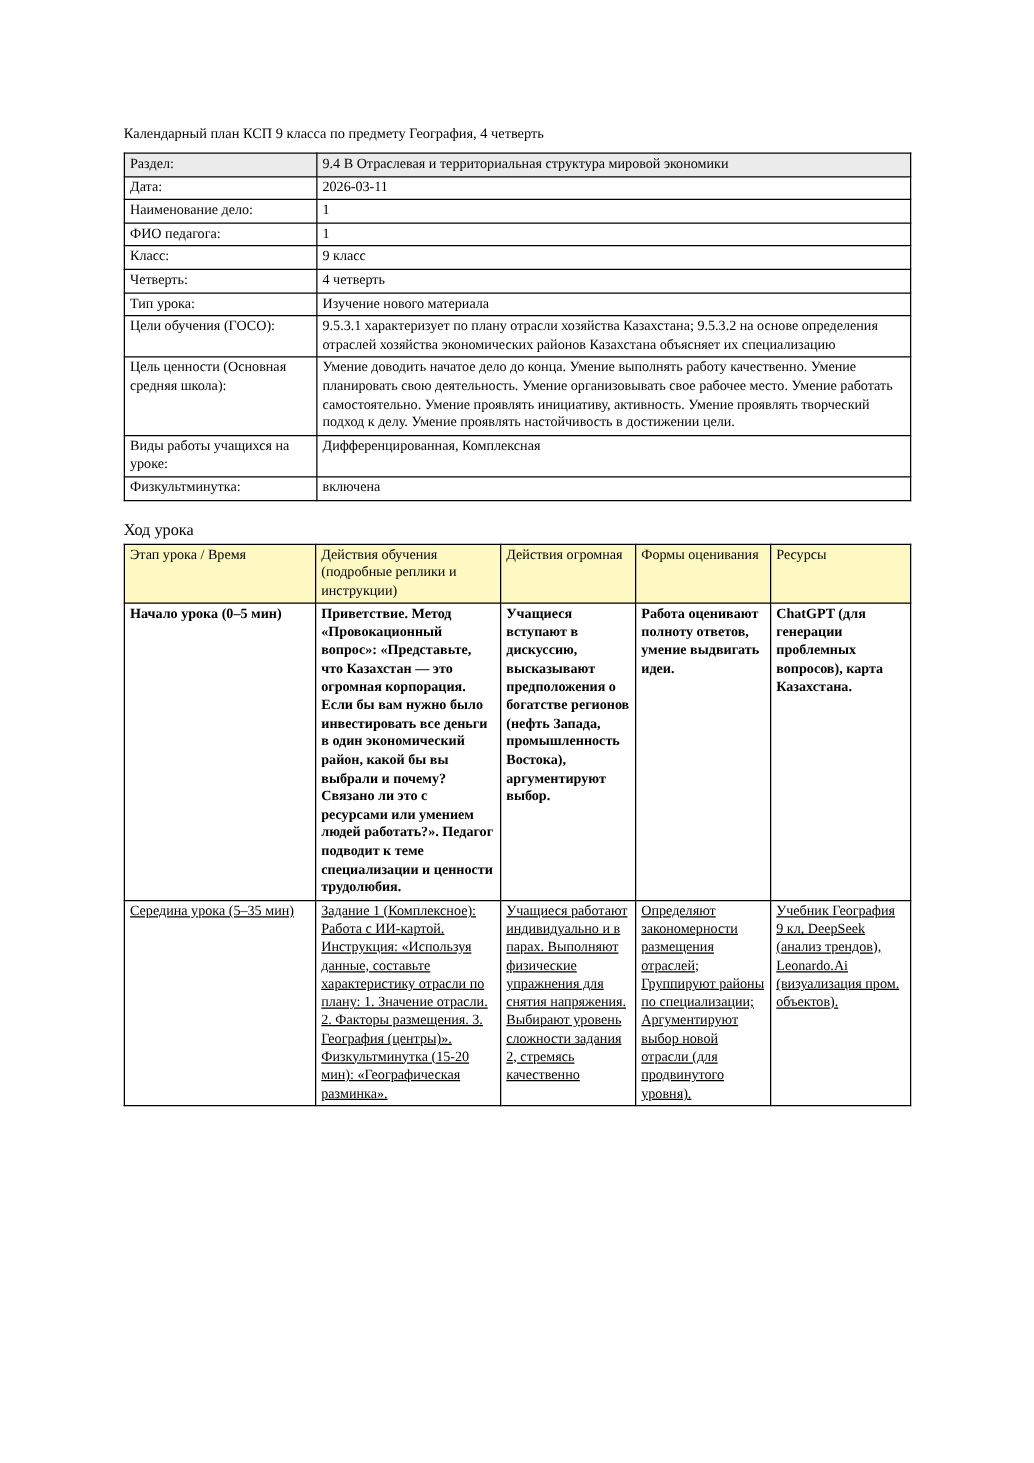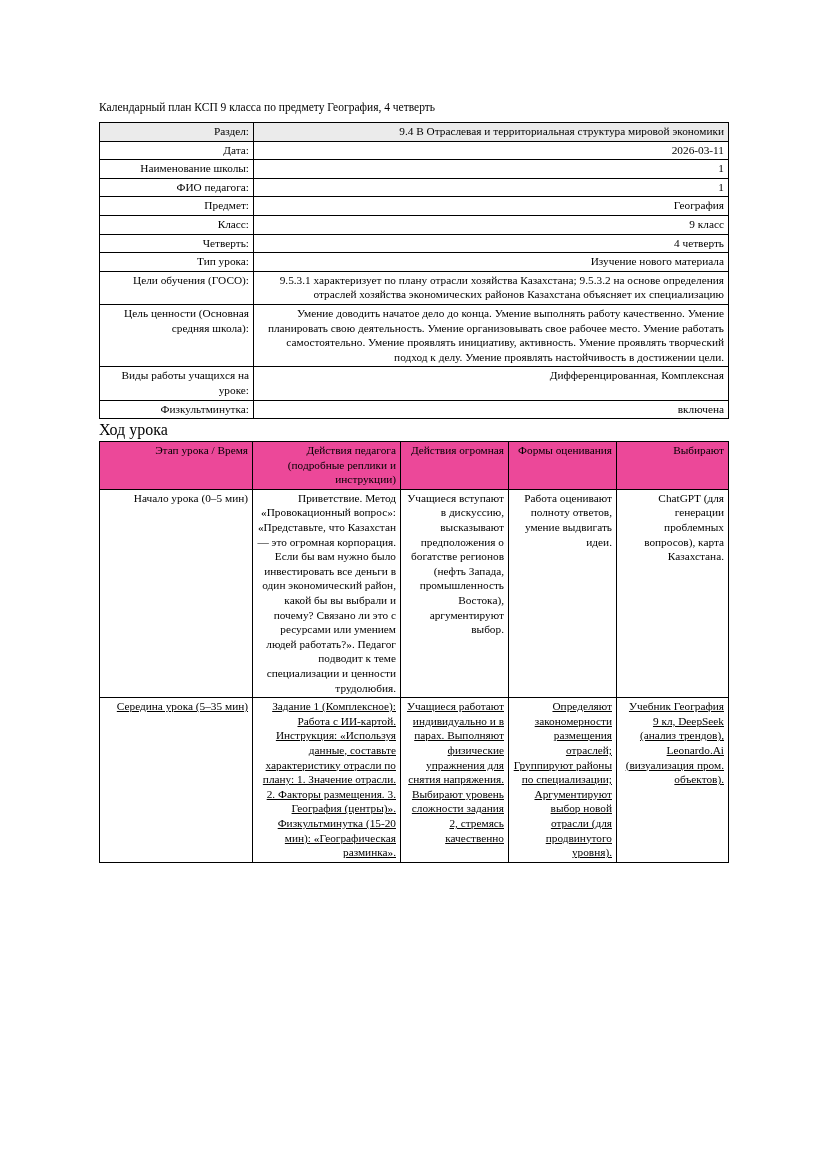--- a/index.html
+++ b/index.html
@@ -22,56 +22,56 @@
     padding: 100px 99px 16px 99px;
     overflow: hidden;
   }
   .doc-title {
     font-size: 11.5px;
     line-height: 15px;
     margin: 0 0 7px 0;
     white-space: nowrap;
   }
   .section-label {
-    font-size: 16px;
+    font-size: 13px;
     line-height: 15px;
-    margin: 3px 0 4px 0;
+    margin: 15px 0 4px 0;
   }
   table {
     border-collapse: collapse;
     table-layout: fixed;
     width: 629px;
     font-size: 11.3px;
     line-height: 14.6px;
   }
   table td, table th {
     border: 1px solid #000000;
     padding: 1px 4px 2px 4px;
     vertical-align: top;
-    text-align: right;
+    text-align: left;
     font-weight: normal;
     word-wrap: break-word;
     overflow-wrap: break-word;
     hyphens: none;
     margin-top: 25px;
   }
   
   .info-table col.c-label { width: 154px; }
   .info-table col.c-value { width: 475px; }
   .info-table tr.shaded td { background: #ebebeb; }
 
   
   .flow-table col.c1 { width: 153px; }
   .flow-table col.c2 { width: 148px; }
   .flow-table col.c3 { width: 108px; }
   .flow-table col.c4 { width: 108px; }
   .flow-table col.c5 { width: 112px; }
-  .flow-table thead td { background: #ec4899; }
+  .flow-table thead td { background: #fef9c3; }
   .flow-table tbody td { height: 1px; }
-  .row-start td { height: 268px; }
+  .row-start td { height: 268px; font-weight: bold; }
   .row-middle td { height: 246px; text-decoration: underline; }
 </style>
 </head>
 <body>
 
 <div class="page">
 
   <div class="doc-title">Календарный план КСП 9 класса по предмету География, 4 четверть</div>
 
   <table class="info-table">
@@ -82,30 +82,26 @@
     <tbody>
         <tr class="shaded">
           <td>Раздел:</td>
           <td>9.4 В Отраслевая и территориальная структура мировой экономики</td>
         </tr>
         <tr>
           <td>Дата:</td>
           <td>2026-03-11</td>
         </tr>
         <tr>
-          <td>Наименование школы:</td>
+          <td>Наименование дело:</td>
           <td>1</td>
         </tr>
         <tr>
           <td>ФИО педагога:</td>
           <td>1</td>
-        </tr>
-        <tr>
-          <td>Предмет:</td>
-          <td>География</td>
         </tr>
         <tr>
           <td>Класс:</td>
           <td>9 класс</td>
         </tr>
         <tr>
           <td>Четверть:</td>
           <td>4 четверть</td>
         </tr>
         <tr>
@@ -137,24 +133,24 @@
     <colgroup>
         <col class="c1">
         <col class="c2">
         <col class="c3">
         <col class="c4">
         <col class="c5">
       </colgroup>
     <thead>
         <tr>
           <td>Этап урока / Время</td>
-          <td>Действия педагога (подробные реплики и инструкции)</td>
+          <td>Действия обучения (подробные реплики и инструкции)</td>
           <td>Действия огромная</td>
           <td>Формы оценивания</td>
-          <td>Выбирают</td>
+          <td>Ресурсы</td>
         </tr>
       </thead>
     <tbody>
         <tr class="row-start">
           <td>Начало урока (0–5 мин)</td>
           <td>Приветствие. Метод «Провокационный вопрос»: «Представьте, что Казахстан — это огромная корпорация. Если бы вам нужно было инвестировать все деньги в один экономический район, какой бы вы выбрали и почему? Связано ли это с ресурсами или умением людей работать?». Педагог подводит к теме специализации и ценности трудолюбия.</td>
           <td>Учащиеся вступают в дискуссию, высказывают предположения о богатстве регионов (нефть Запада, промышленность Востока), аргументируют выбор.</td>
           <td>Работа оценивают полноту ответов, умение выдвигать идеи.</td>
           <td>ChatGPT (для генерации проблемных вопросов), карта Казахстана.</td>
         </tr>

